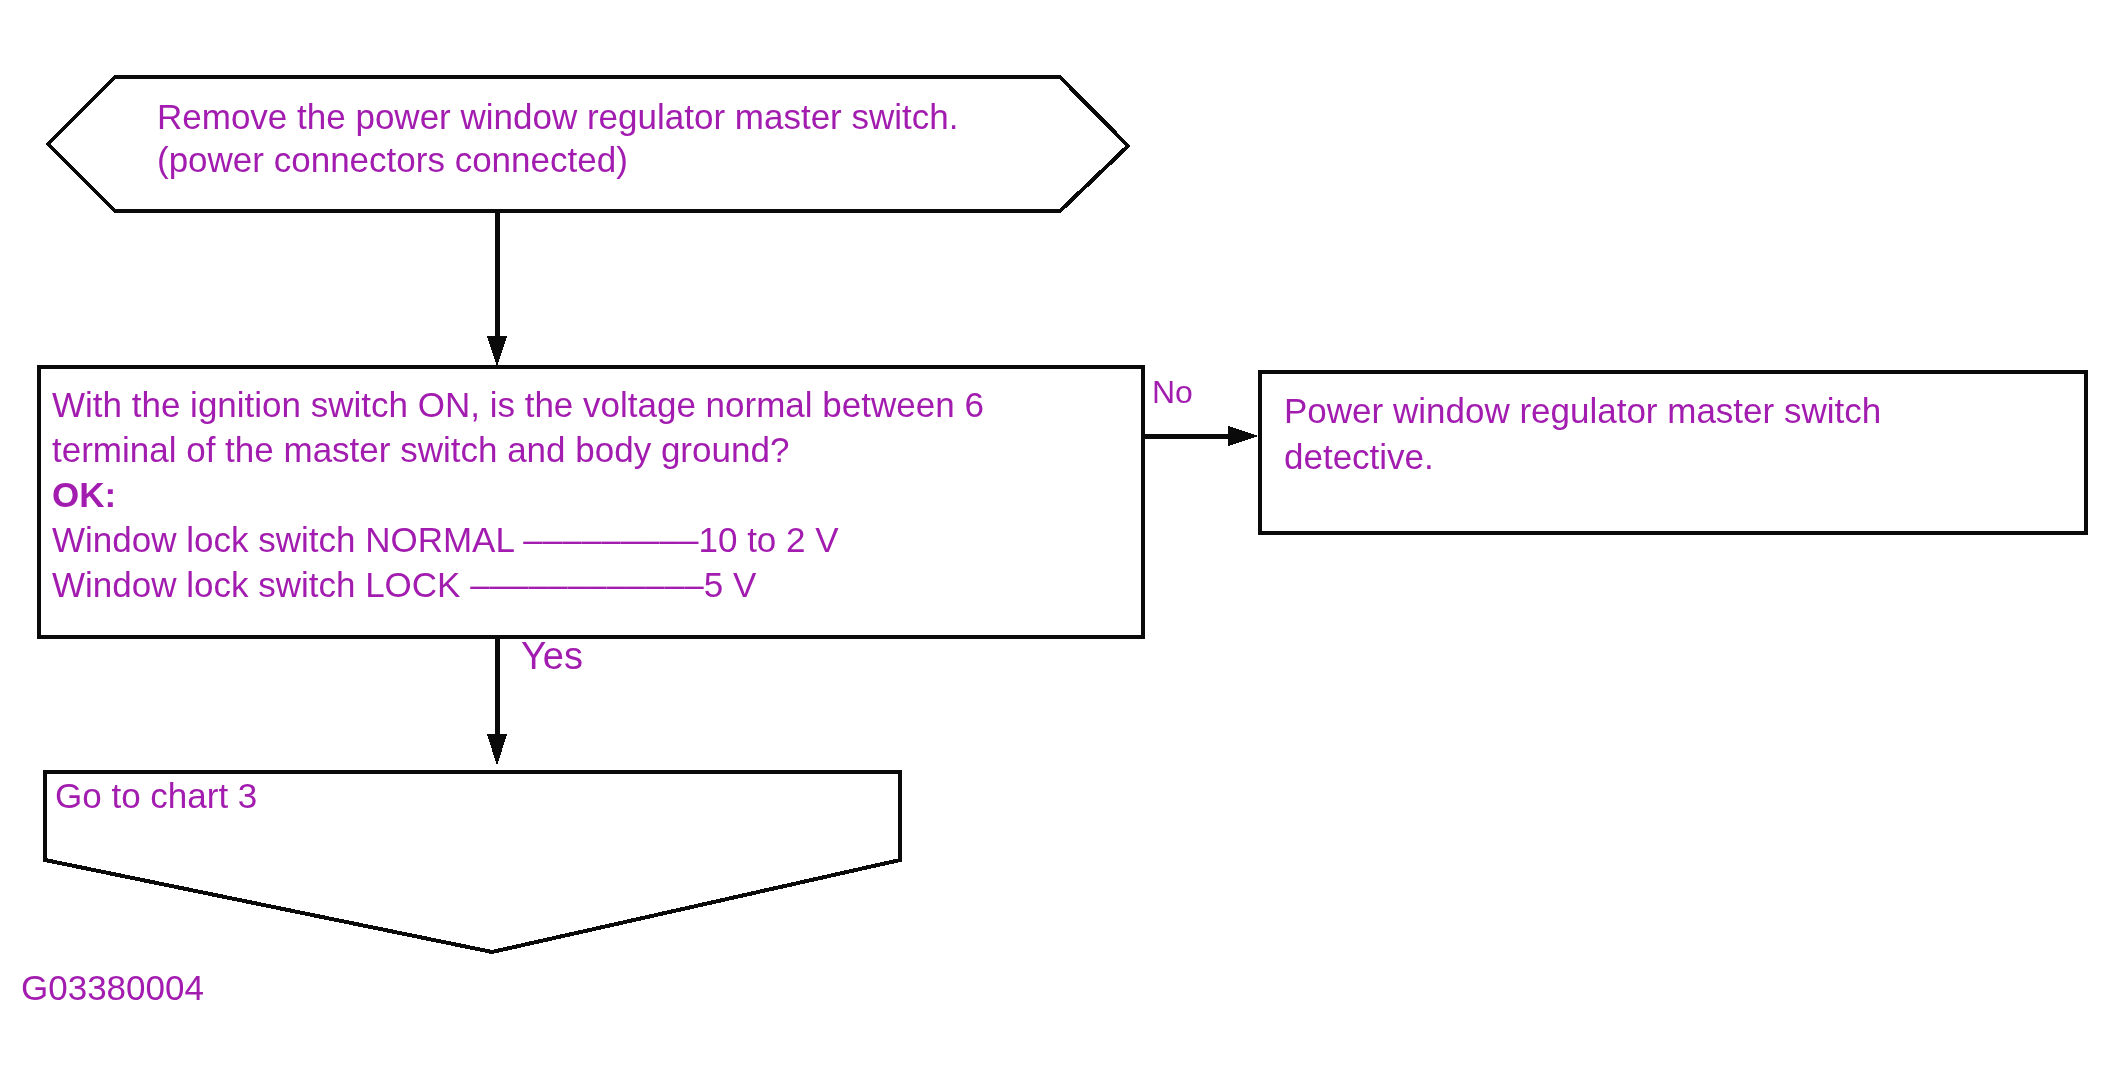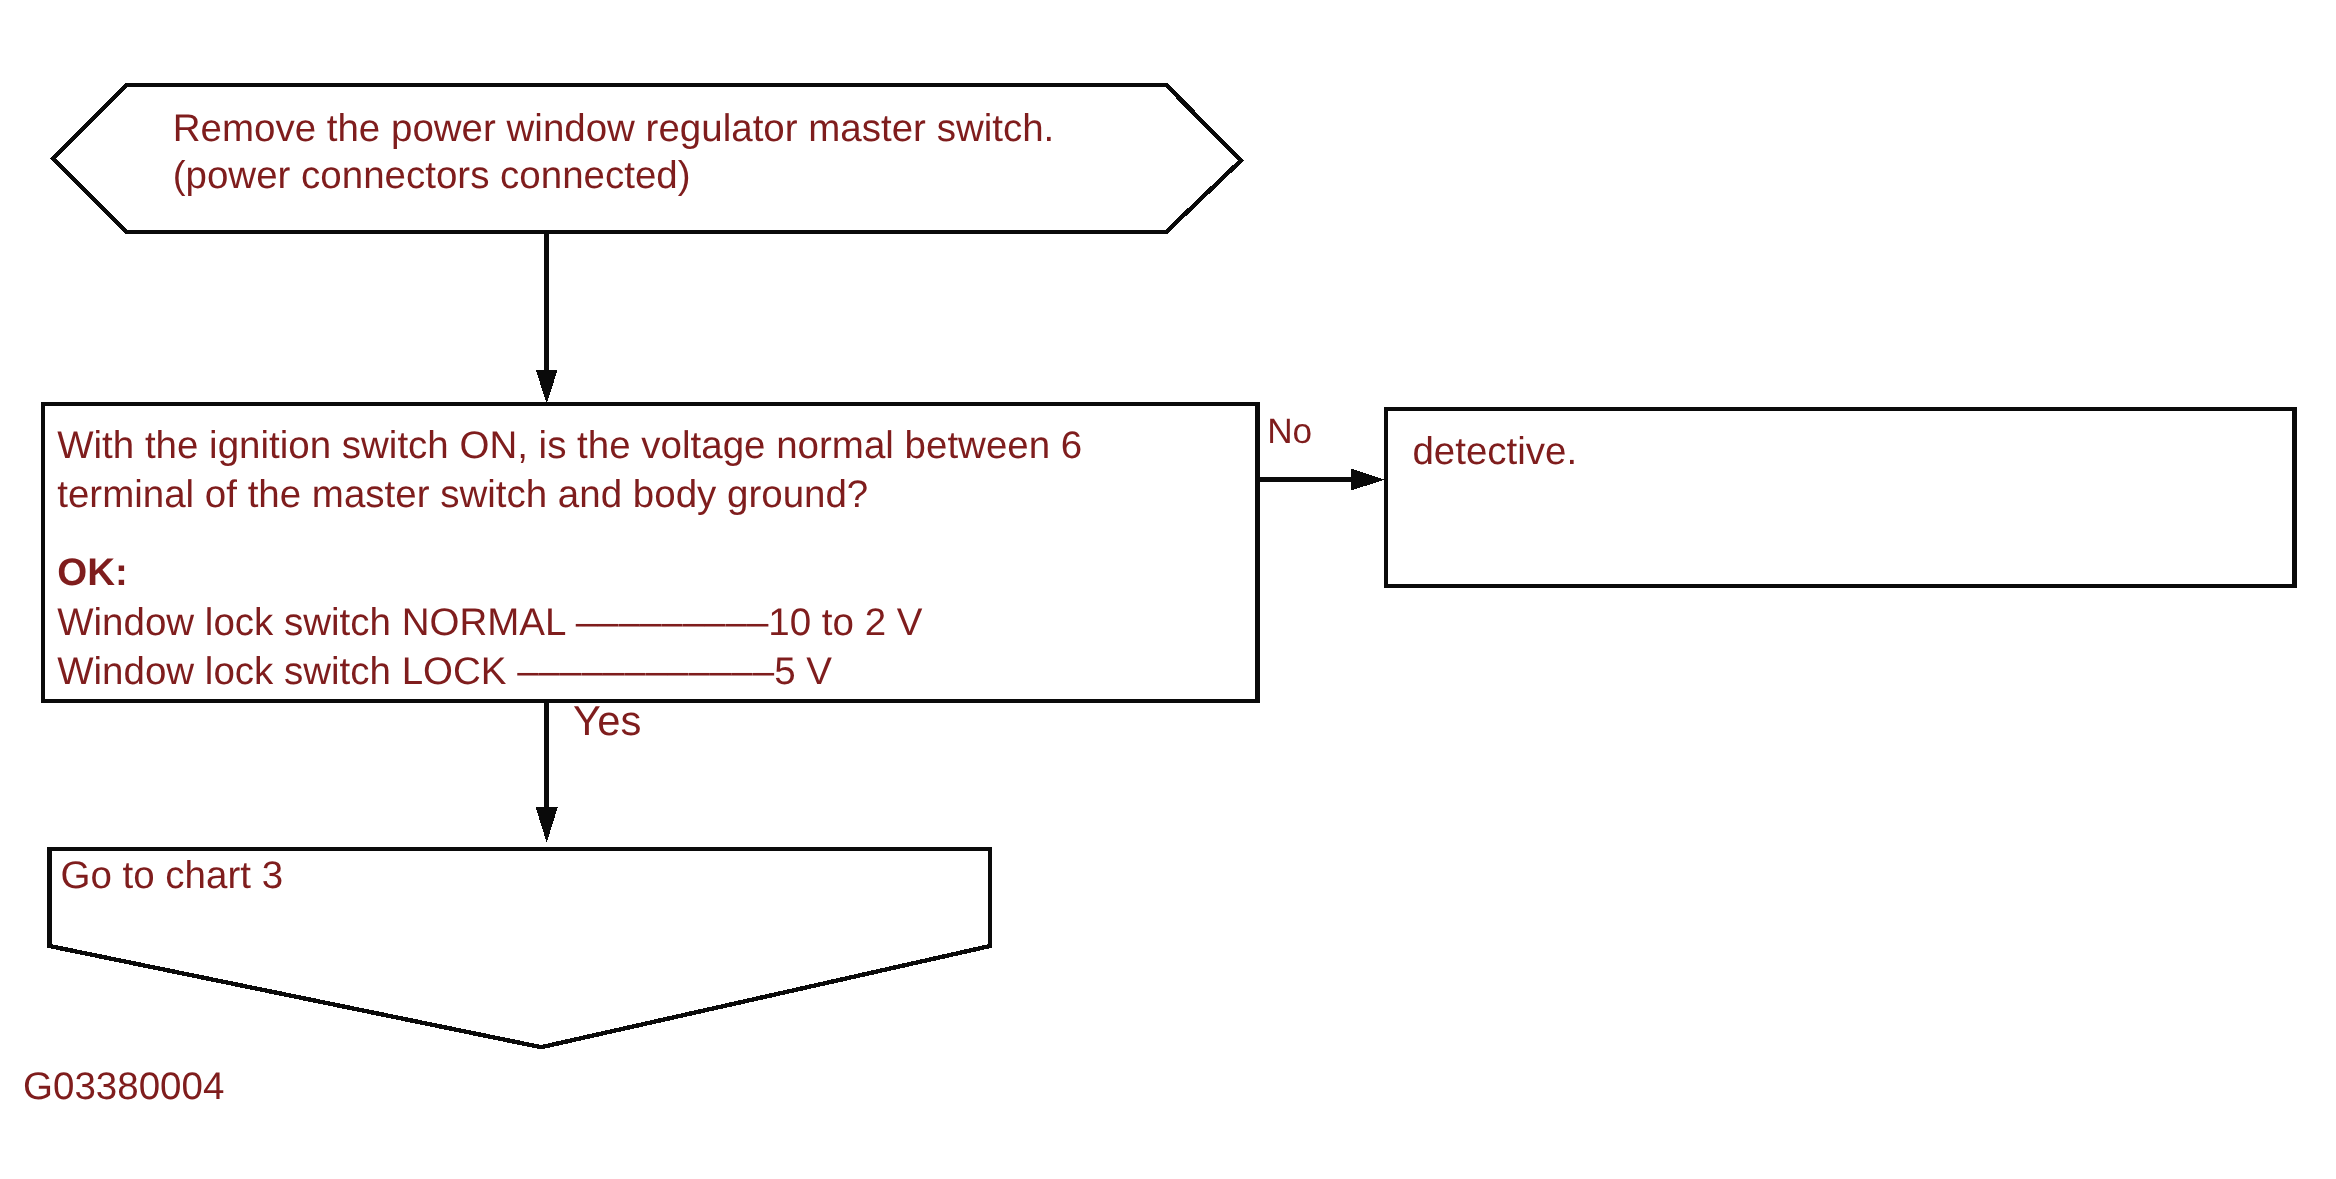--- a/index.html
+++ b/index.html
@@ -18,26 +18,26 @@
   }
   .art {
     position: absolute;
     left: 0;
     top: 0;
   }
   .txt {
     position: absolute;
     font-size: 35px;
     line-height: 45px;
-    color: #7f1d1d;
+    color: #a21caf;
     white-space: nowrap;
   }
   .start-text   { left: 157px; top: 95px;  line-height: 43px; }
   .question-text{ left: 52px;  top: 382px; }
-  .question-text .bold { font-weight: bold; margin-top: 26px; }
+  .question-text .bold { font-weight: bold; }
   .no-label     { left: 1152px; top: 370px; font-size: 32px; }
   .yes-label    { left: 521px;  top: 634px; font-size: 38px; }
   .no-result-text { left: 1284px; top: 388px; line-height: 46px; }
   .goto-text    { left: 55px; top: 776px; width: 870px; line-height: 40px; }
   .figure-id    { left: 21px; top: 973px; font-size: 35px; line-height: 30px; }
   svg line, svg polygon, svg rect { shape-rendering: crispEdges; }
 </style>
 </head>
 <body>
 
@@ -73,20 +73,21 @@
     <div>terminal of the master switch and body ground?</div>
     <div class="bold">OK:</div>
     <div>Window lock switch NORMAL –––––––––10 to 2 V</div>
     <div>Window lock switch LOCK ––––––––––––5 V</div>
   </div>
 
   <div class="txt no-label">No</div>
   <div class="txt yes-label">Yes</div>
 
   <div class="txt no-result-text">
+    <div>Power window regulator master switch</div>
     <div>detective.</div>
   </div>
 
   <div class="txt goto-text">Go to chart 3</div>
 
   <div class="txt figure-id">G03380004</div>
 
 </div>
 
 </body></html>

